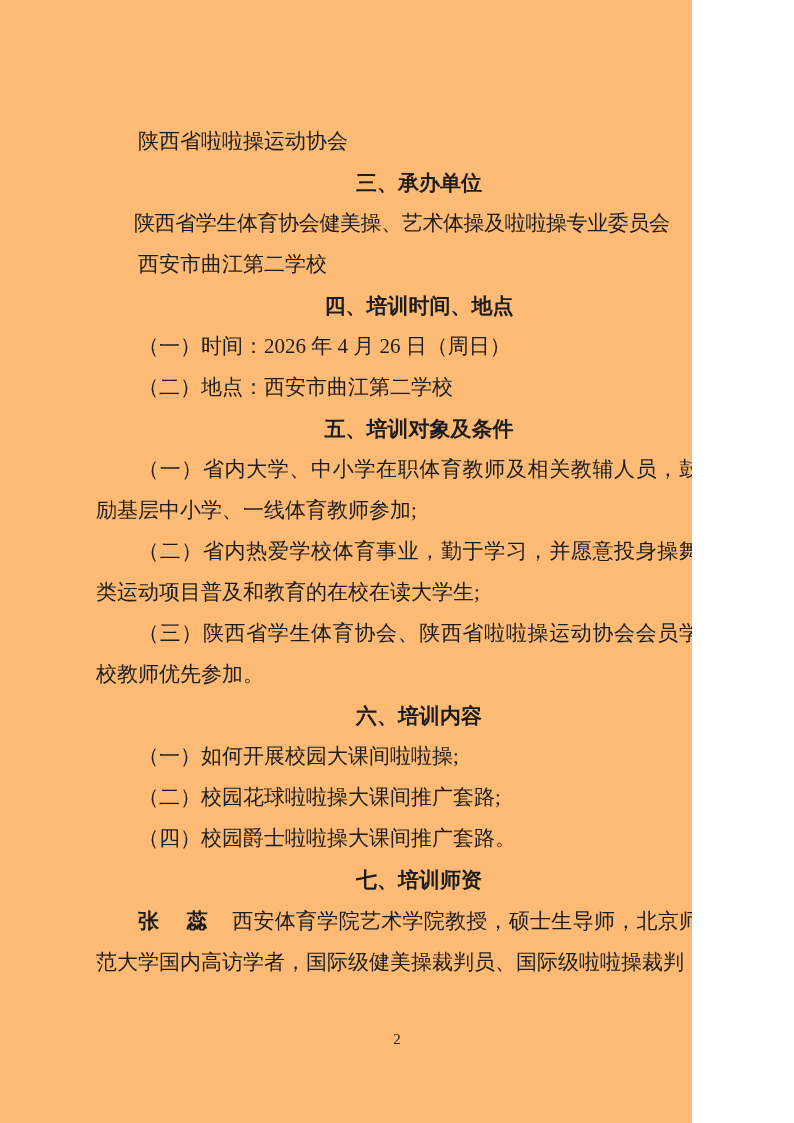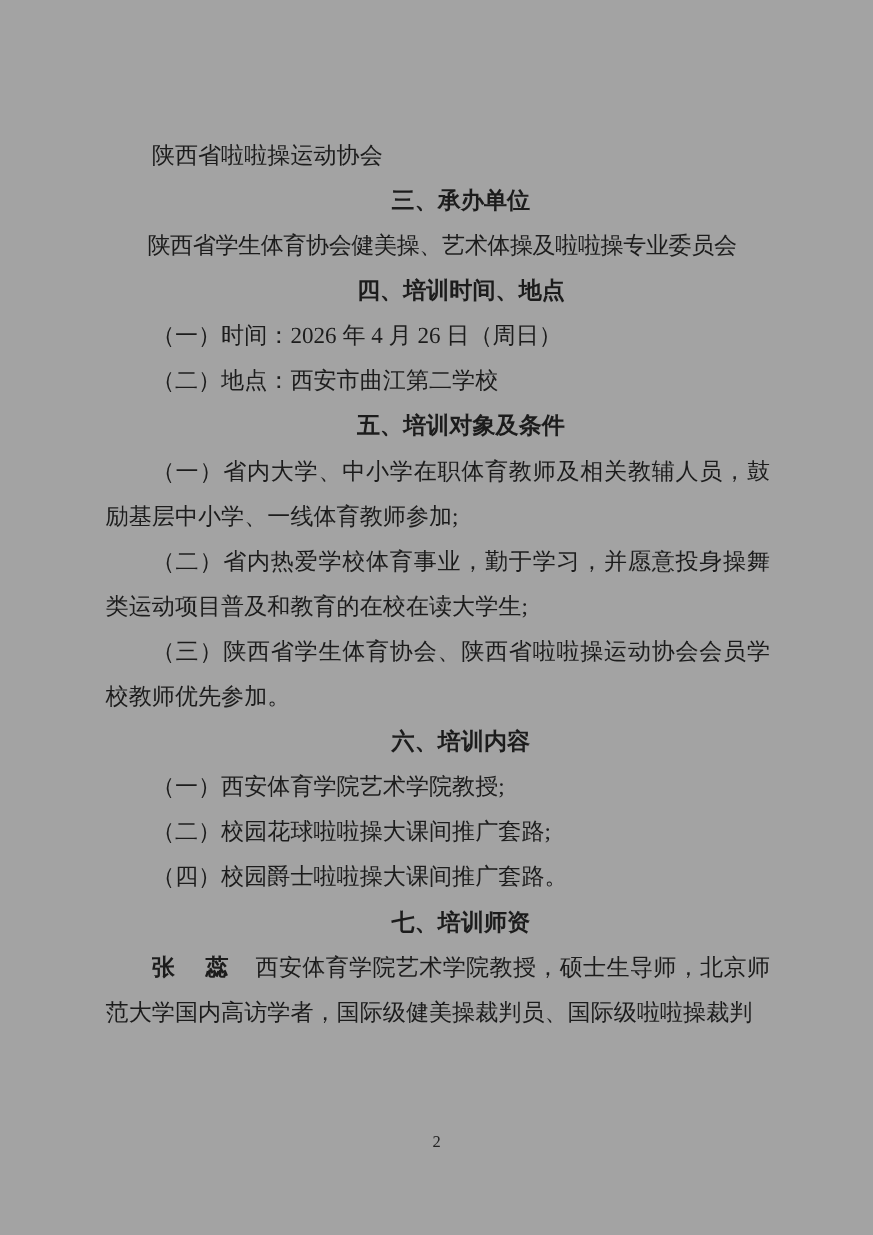--- a/index.html
+++ b/index.html
@@ -2,23 +2,23 @@
 <html><head>
 <meta charset="utf-8">
 <style>
   html, body {
     margin: 0;
     padding: 0;
     background: #ffffff;
   }
   .page {
     position: relative;
-    width: 794px;
+    width: 692px;
     height: 1123px;
-    background: #a3a3a3;
+    background: #fdba74;
     overflow: hidden;
     color: #1c1c1c;
   }
   .doc-body {
     position: absolute;
     left: 96px;
     top: 121px;
     width: 604px;
     font-family: "Liberation Serif", "DejaVu Serif", serif;
     font-size: 21px;
@@ -67,38 +67,39 @@
 <div class="page">
 
   <div class="doc-body">
 
     <p>陕西省啦啦操运动协会</p>
 
     <p class="heading">三、承办单位</p>
 
     <p class="compact">陕西省学生体育协会健美操、艺术体操及啦啦操专业委员会</p>
 
+    <p>西安市曲江第二学校</p>
 
     <p class="heading">四、培训时间、地点</p>
 
     <p>（一）时间：2026 年 4 月 26 日（周日）</p>
 
     <p>（二）地点：西安市曲江第二学校</p>
 
     <p class="heading">五、培训对象及条件</p>
 
     <p>（一）省内大学、中小学在职体育教师及相关教辅人员，鼓励基层中小学、一线体育教师参加;</p>
 
     <p>（二）省内热爱学校体育事业，勤于学习，并愿意投身操舞类运动项目普及和教育的在校在读大学生;</p>
 
     <p>（三）陕西省学生体育协会、陕西省啦啦操运动协会会员学校教师优先参加。</p>
 
     <p class="heading">六、培训内容</p>
 
-    <p>（一）西安体育学院艺术学院教授;</p>
+    <p>（一）如何开展校园大课间啦啦操;</p>
 
     <p>（二）校园花球啦啦操大课间推广套路;</p>
 
 
     <p>（四）校园爵士啦啦操大课间推广套路。</p>
 
     <p class="heading">七、培训师资</p>
 
     <p>
       <span class="teacher-name">张　蕊</span><span>西安体育学院艺术学院教授，硕士生导师，北京师范大学国内高访学者，国际级健美操裁判员、国际级啦啦操裁判</span>

